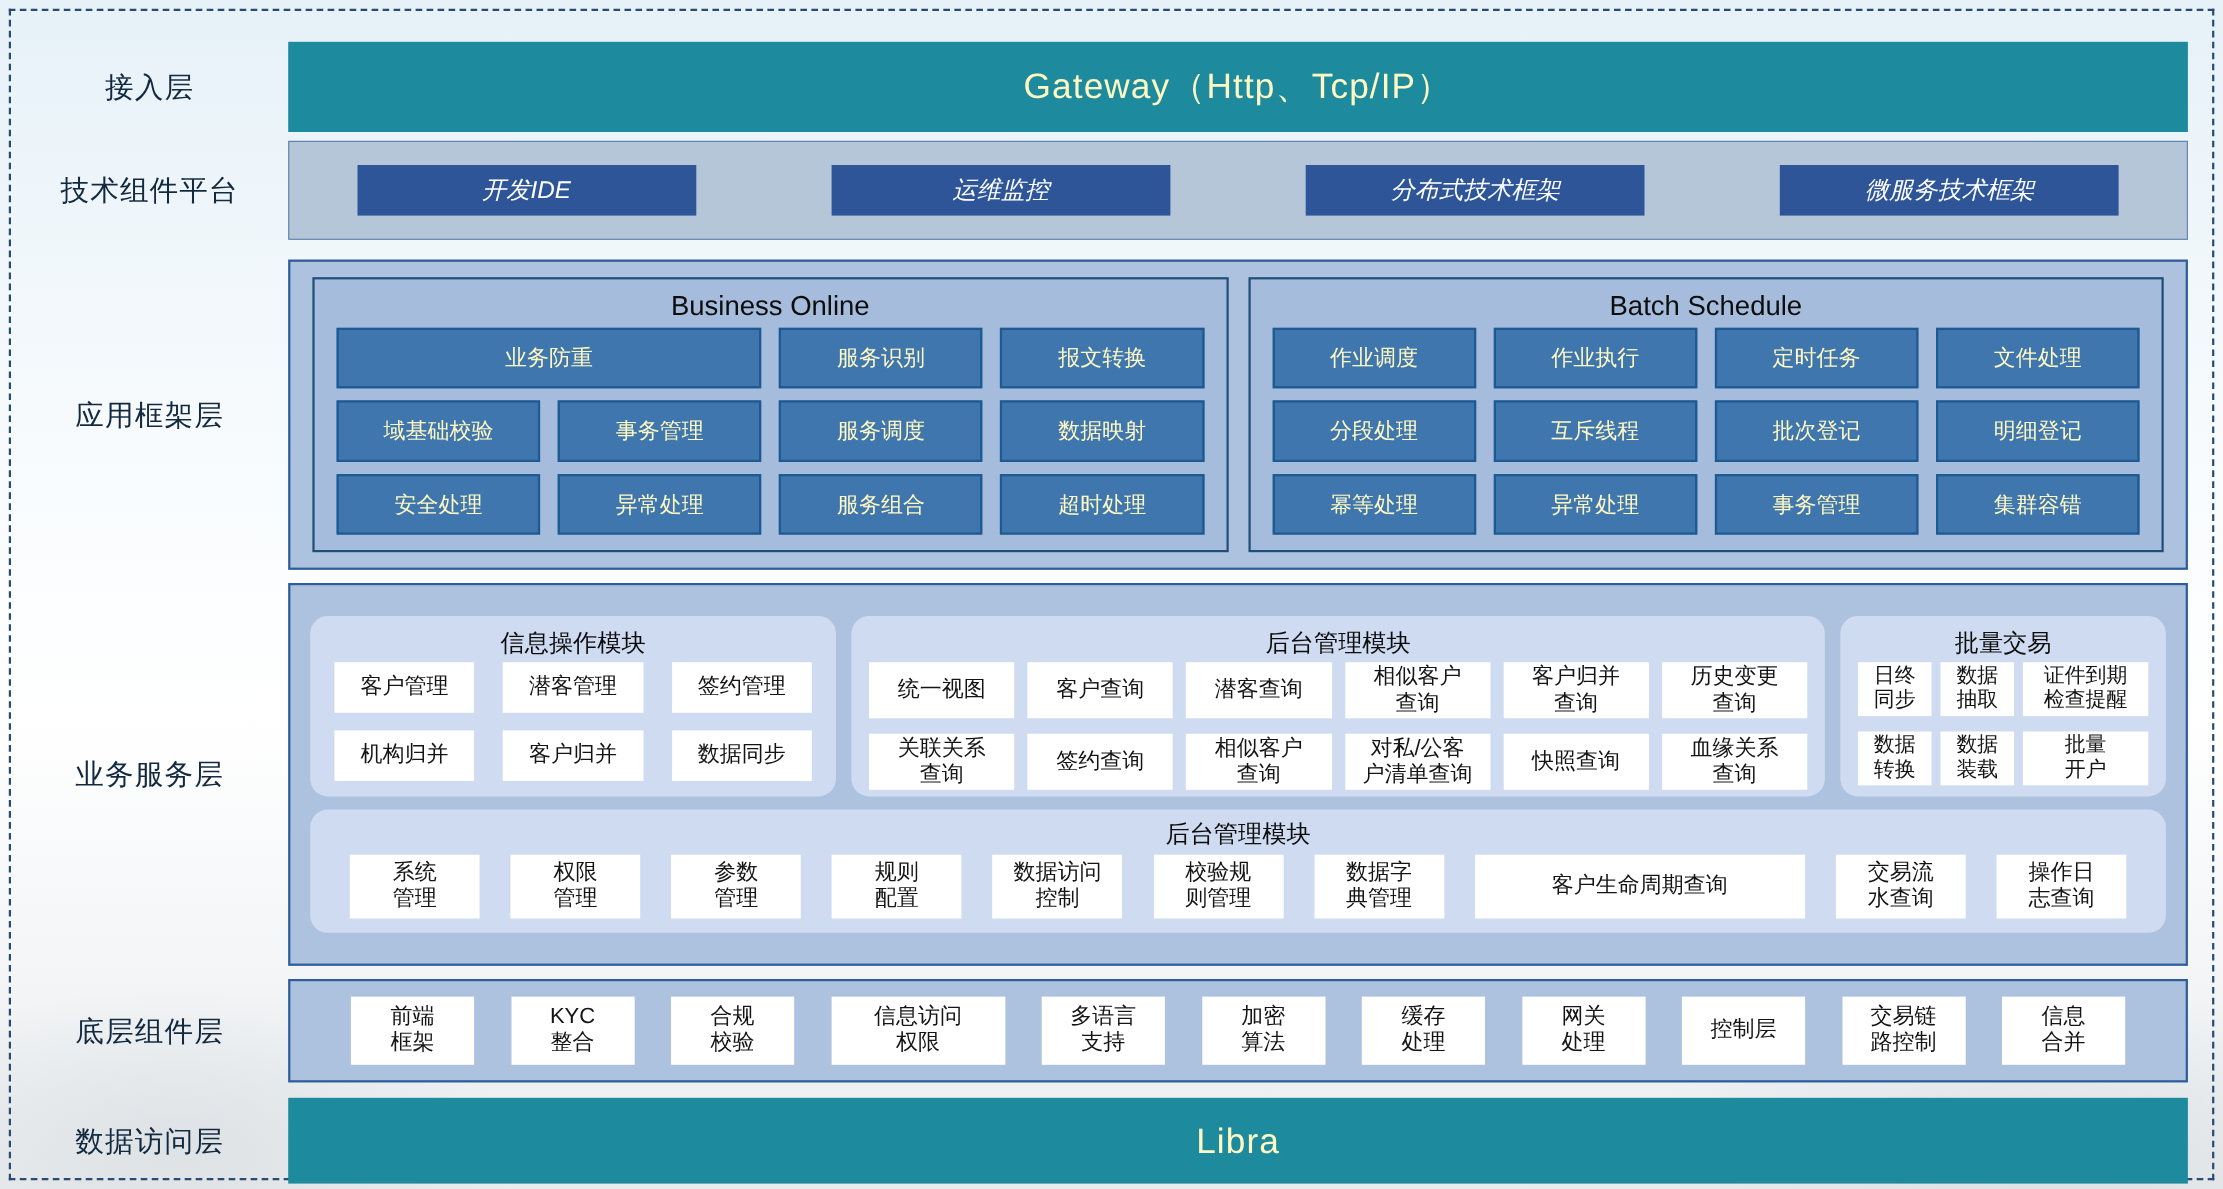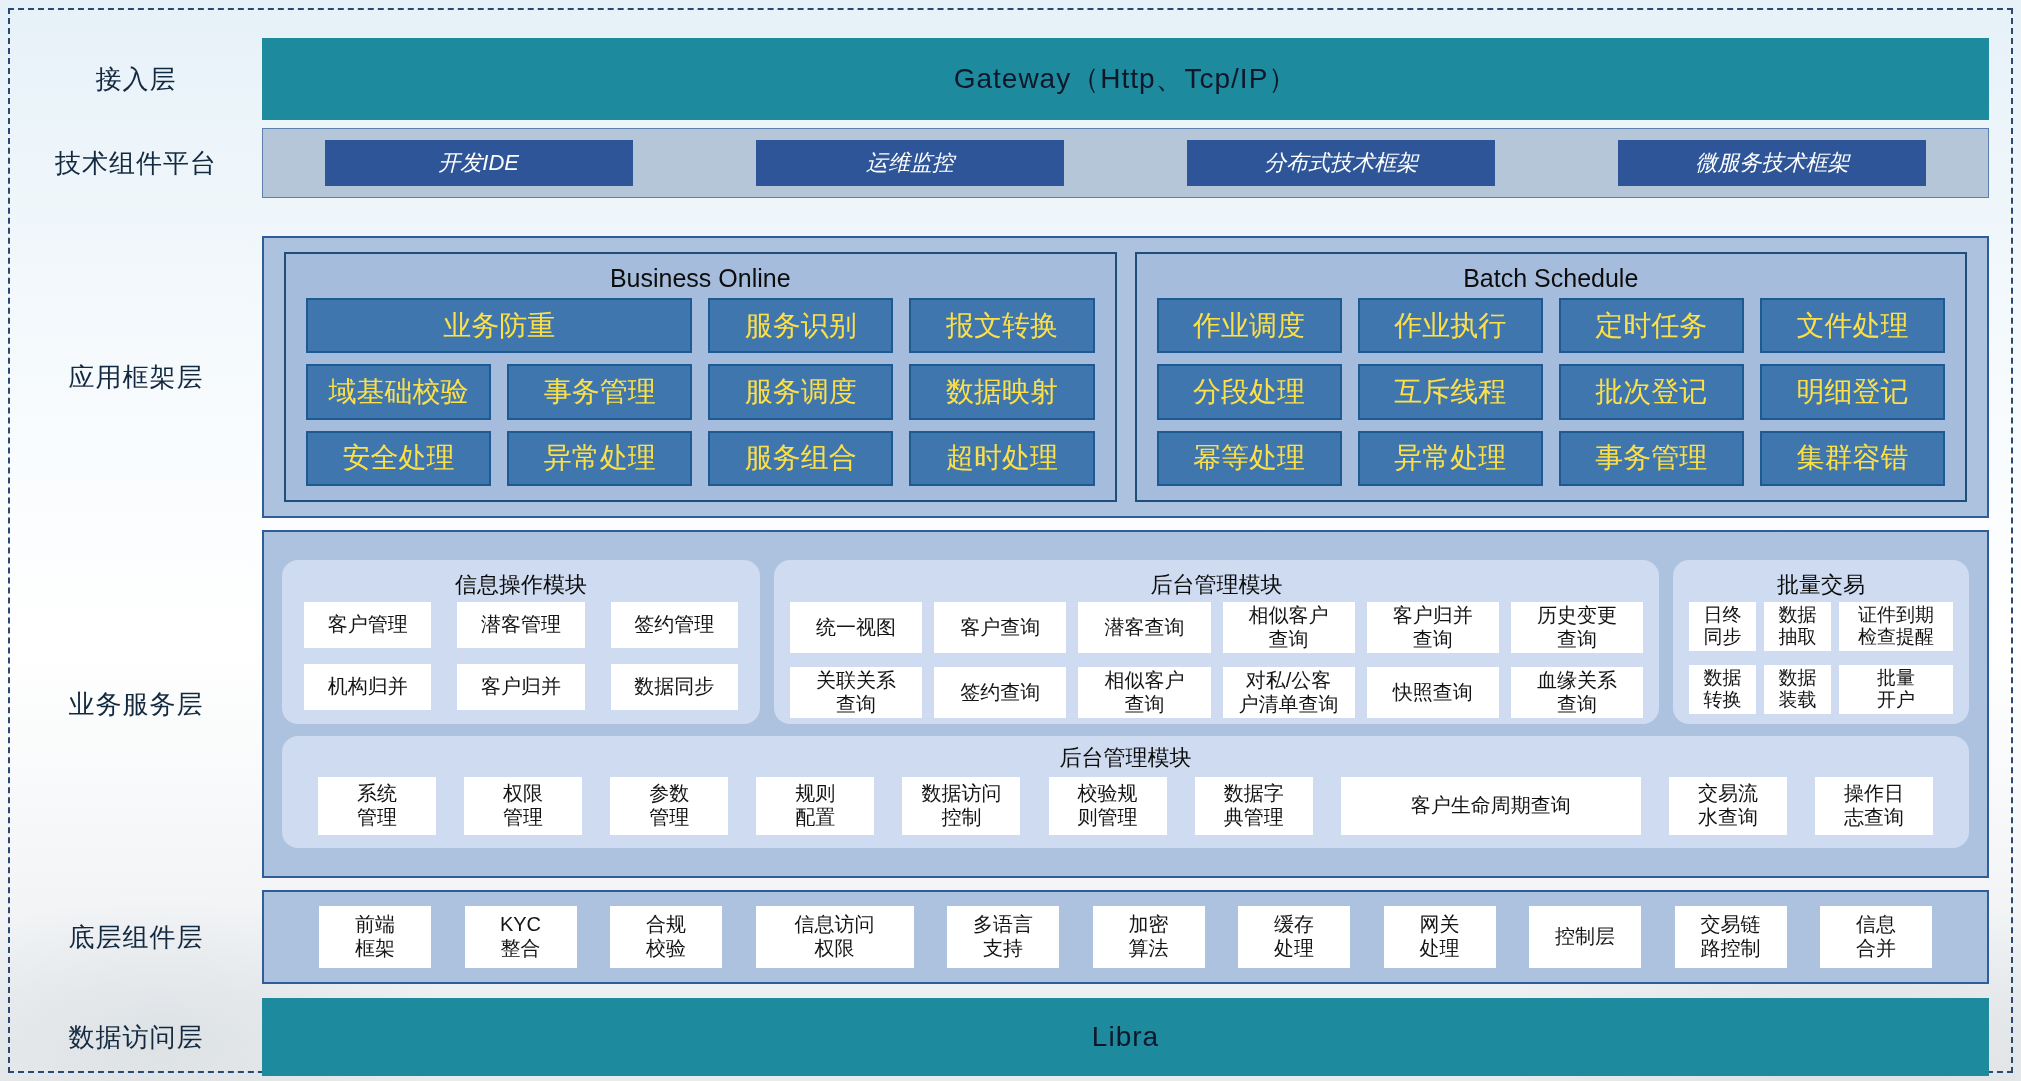--- a/index.html
+++ b/index.html
@@ -17,30 +17,30 @@
     padding:28px 0 0 0;box-sizing:border-box;
   }
   .row{display:flex;align-items:stretch;}
   .layer-label{
     width:252px;flex:0 0 252px;display:flex;align-items:center;justify-content:center;
     font-size:26px;color:#12293f;letter-spacing:1px;
   }
   .content{flex:1;margin-right:22px;position:relative;}
 
   .row-access{height:82px;margin-bottom:8px;}
-  .row-tech{height:70px;margin-bottom:38px;}
+  .row-tech{height:90px;margin-bottom:18px;}
   .row-app{height:282px;margin-bottom:12px;}
   .row-service{height:348px;margin-bottom:12px;}
   .row-bottom{height:94px;margin-bottom:14px;}
   .row-data{height:78px;}
 
   .teal-bar{
-    height:100%;background:#1e8a9e;color:#0f172a;
+    height:100%;background:#1e8a9e;color:#fef9c3;
     display:flex;align-items:center;justify-content:center;
-    font-size:28px;letter-spacing:1px;
+    font-size:32px;letter-spacing:1px;
   }
 
   .tech-box{
     height:100%;background:#b6c6d9;border:1px solid #5c7fae;box-sizing:border-box;
     display:flex;justify-content:space-around;align-items:center;
   }
   .navy-btn{
     width:308px;height:46px;background:#2e5597;color:#fff;font-size:22px;
     display:flex;align-items:center;justify-content:center;font-style:italic;
   }
@@ -49,22 +49,22 @@
     height:100%;background:#adc2df;border:2px solid #2e5d99;box-sizing:border-box;
     display:flex;gap:18px;padding:14px 20px;
   }
   .group{
     flex:1;background:#a6bcdc;border:2px solid #1f4e79;box-sizing:border-box;
     padding:4px 20px 14px;display:flex;flex-direction:column;
   }
   .group-title{text-align:center;font-size:25px;color:#0d0d0d;height:40px;line-height:40px;}
   .group-grid{flex:1;display:grid;grid-template-columns:repeat(4,1fr);gap:11px 16px;}
   .steel-btn{
-    background:#4076ae;border:2px solid #1d5a92;box-sizing:border-box;color:#fde047;
-    font-size:28px;display:flex;align-items:center;justify-content:center;
+    background:#4076ae;border:2px solid #1d5a92;box-sizing:border-box;color:#fef9c3;
+    font-size:20px;display:flex;align-items:center;justify-content:center;
   }
 
   .service-box{
     height:100%;background:#adc2df;border:2px solid #2e5d99;box-sizing:border-box;
     padding:28px 18px;display:flex;flex-direction:column;gap:12px;
   }
   .service-top{display:flex;gap:14px;flex:1;min-height:0;}
   .card{
     background:#cfdbf0;border-radius:16px;box-sizing:border-box;
     padding:8px 16px 14px;display:flex;flex-direction:column;

